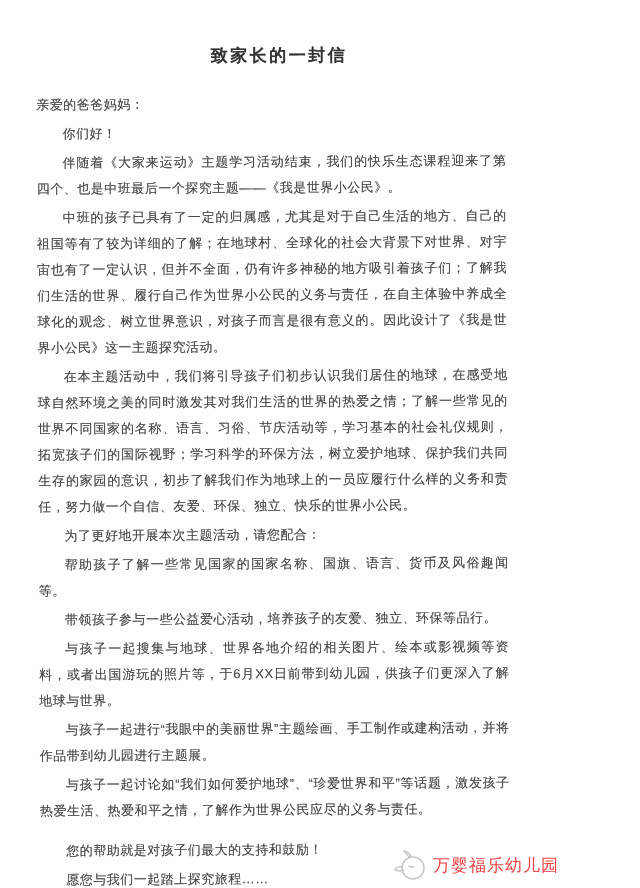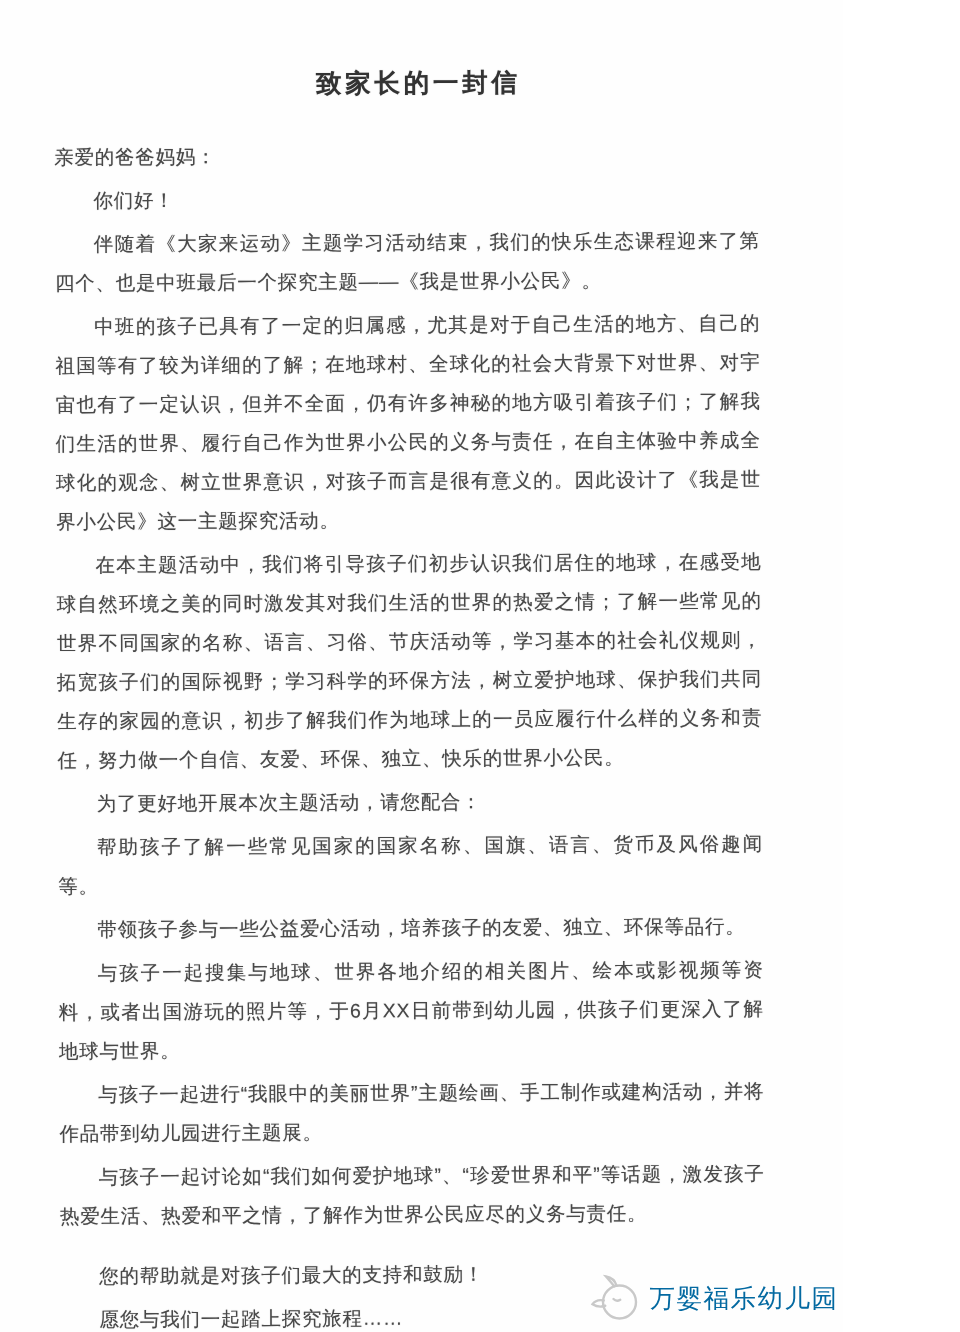--- a/index.html
+++ b/index.html
@@ -41,21 +41,21 @@
   .content p.salutation { text-indent: 0; }
   .content p.closing-first { margin-top: 14px; }
   .content p.signature, .content p.date {
     text-align: right; text-indent: 0; padding-right: 14px; margin: 0;
   }
   .content p.signature { margin-top: 34px; }
   .watermark {
     position: absolute;
     right: 3px; bottom: 5px;
     display: flex; align-items: center; gap: 3px;
-    color: #0369a1;
+    color: #ef4444;
     font-size: 17px;
     letter-spacing: 1px;
     white-space: nowrap;
   }
   .watermark svg { display: block; }
 </style>
 </head>
 <body>
 
 <div class="page">

